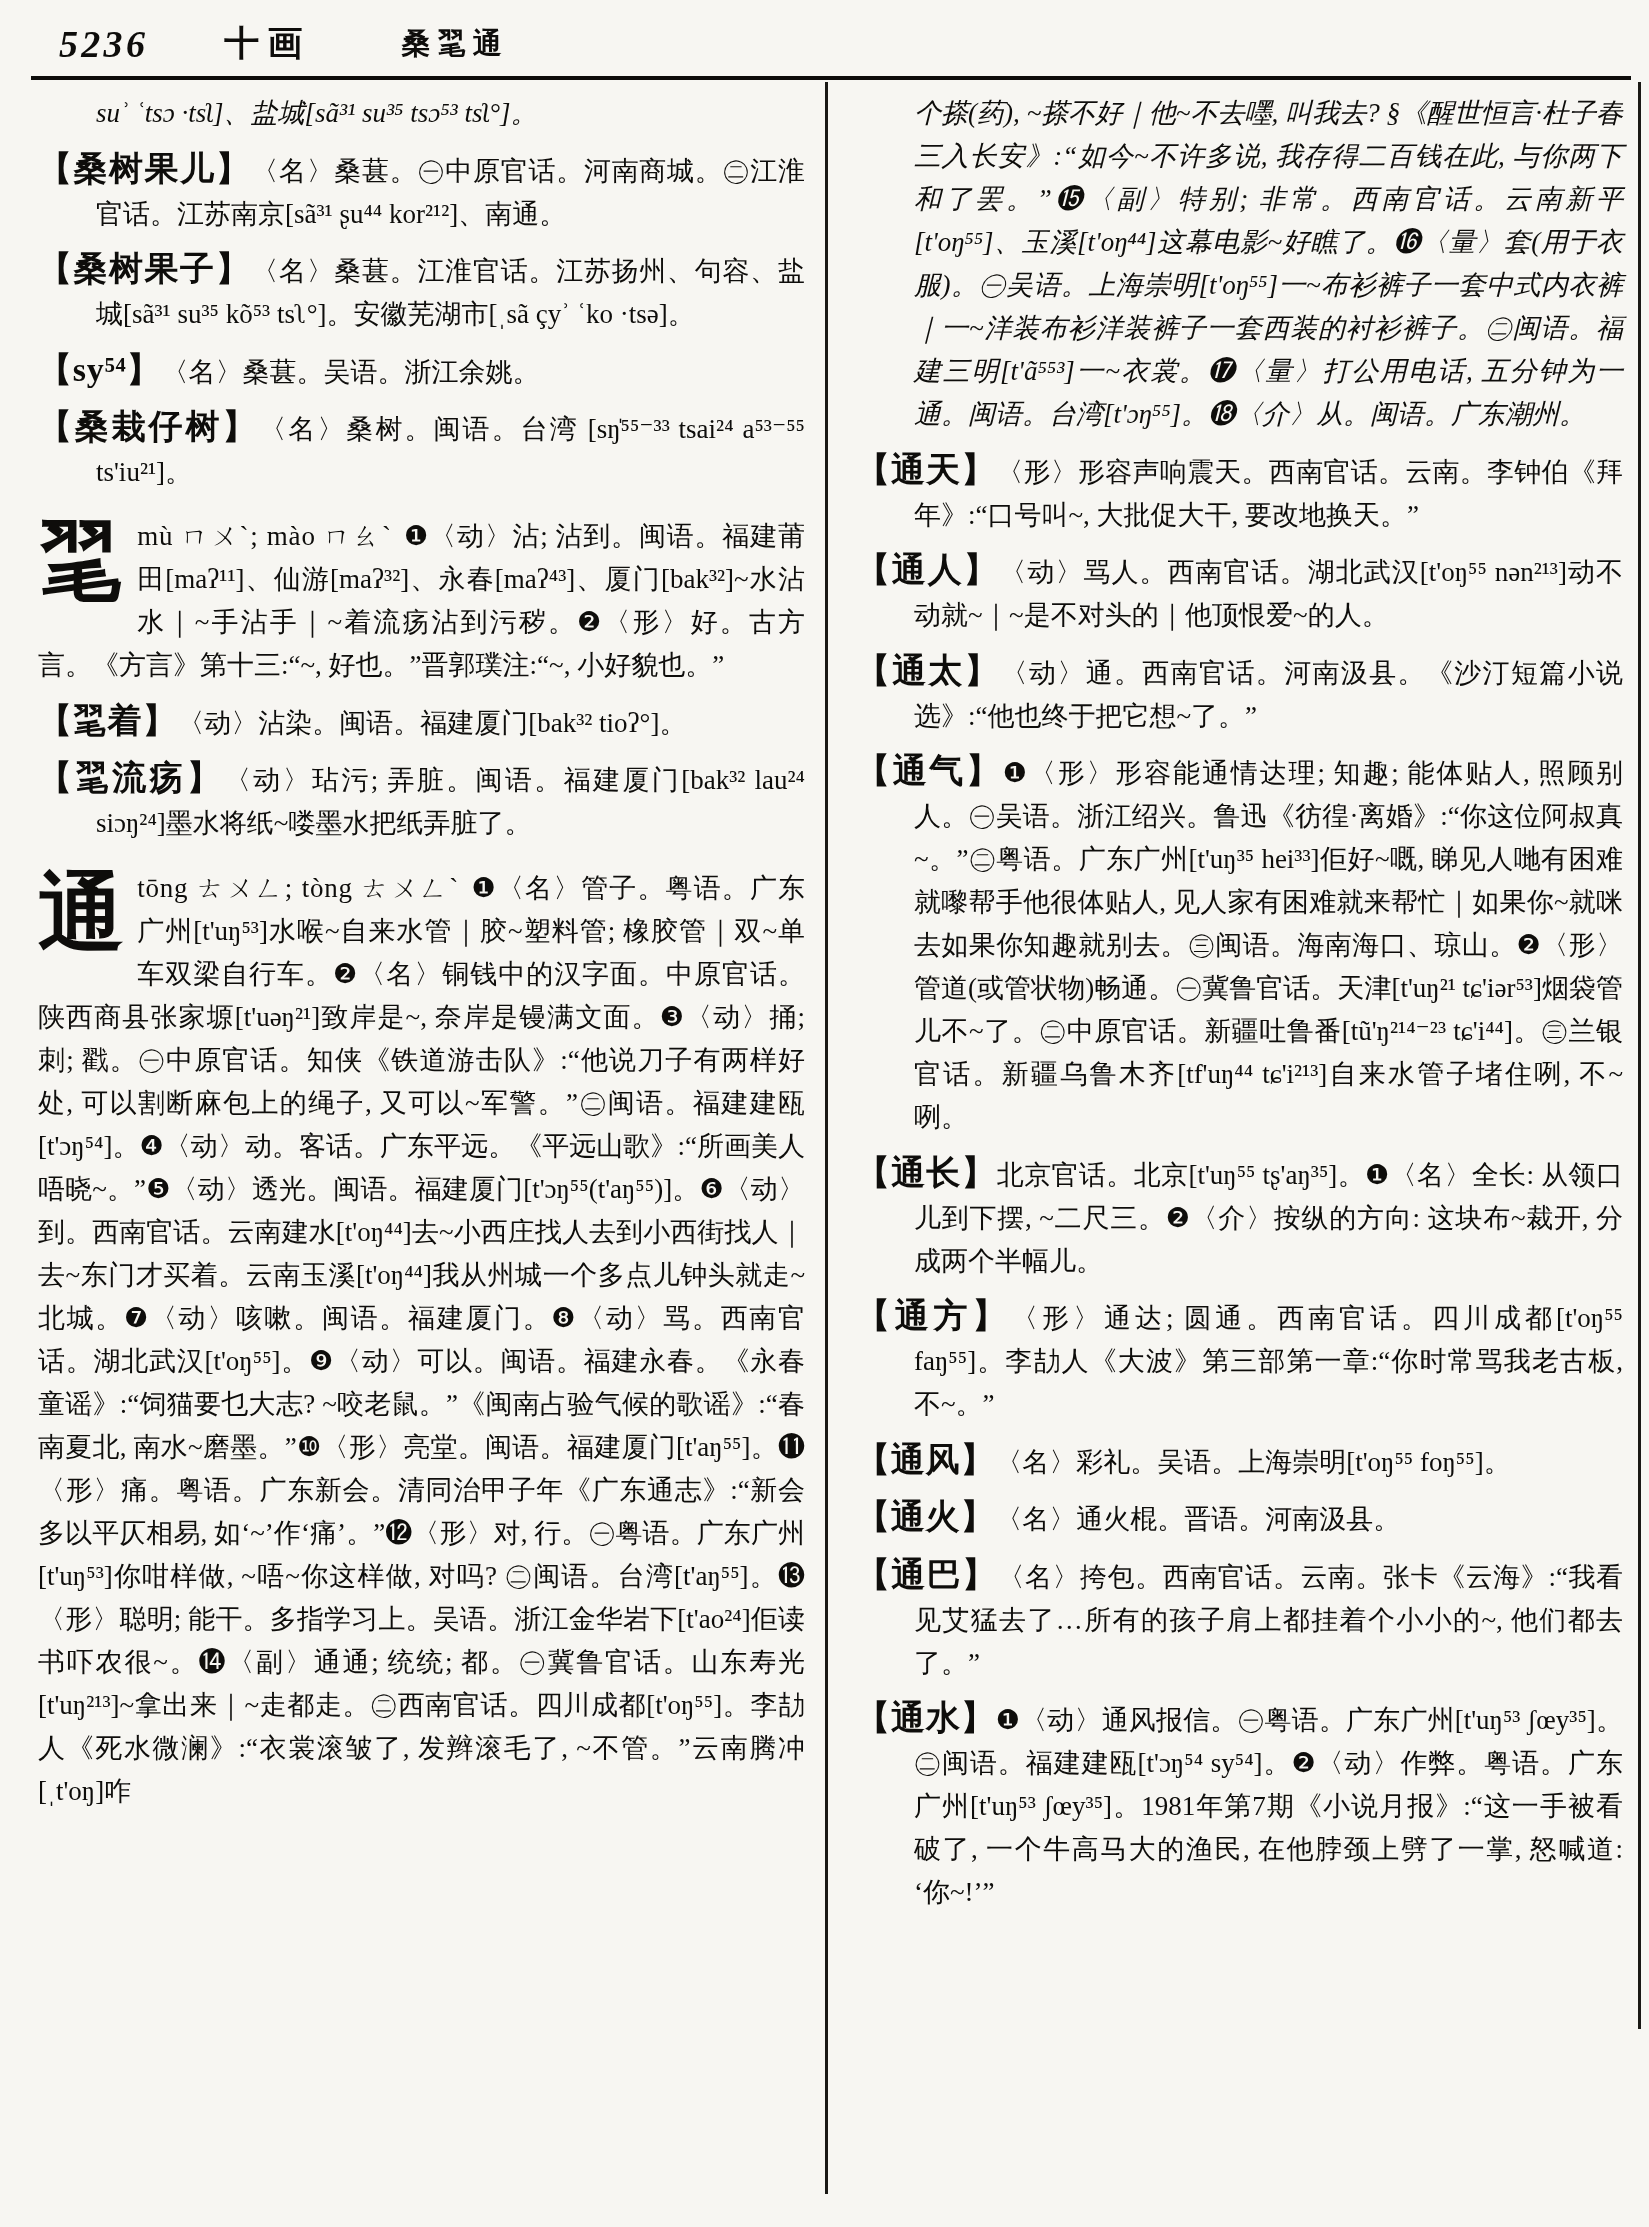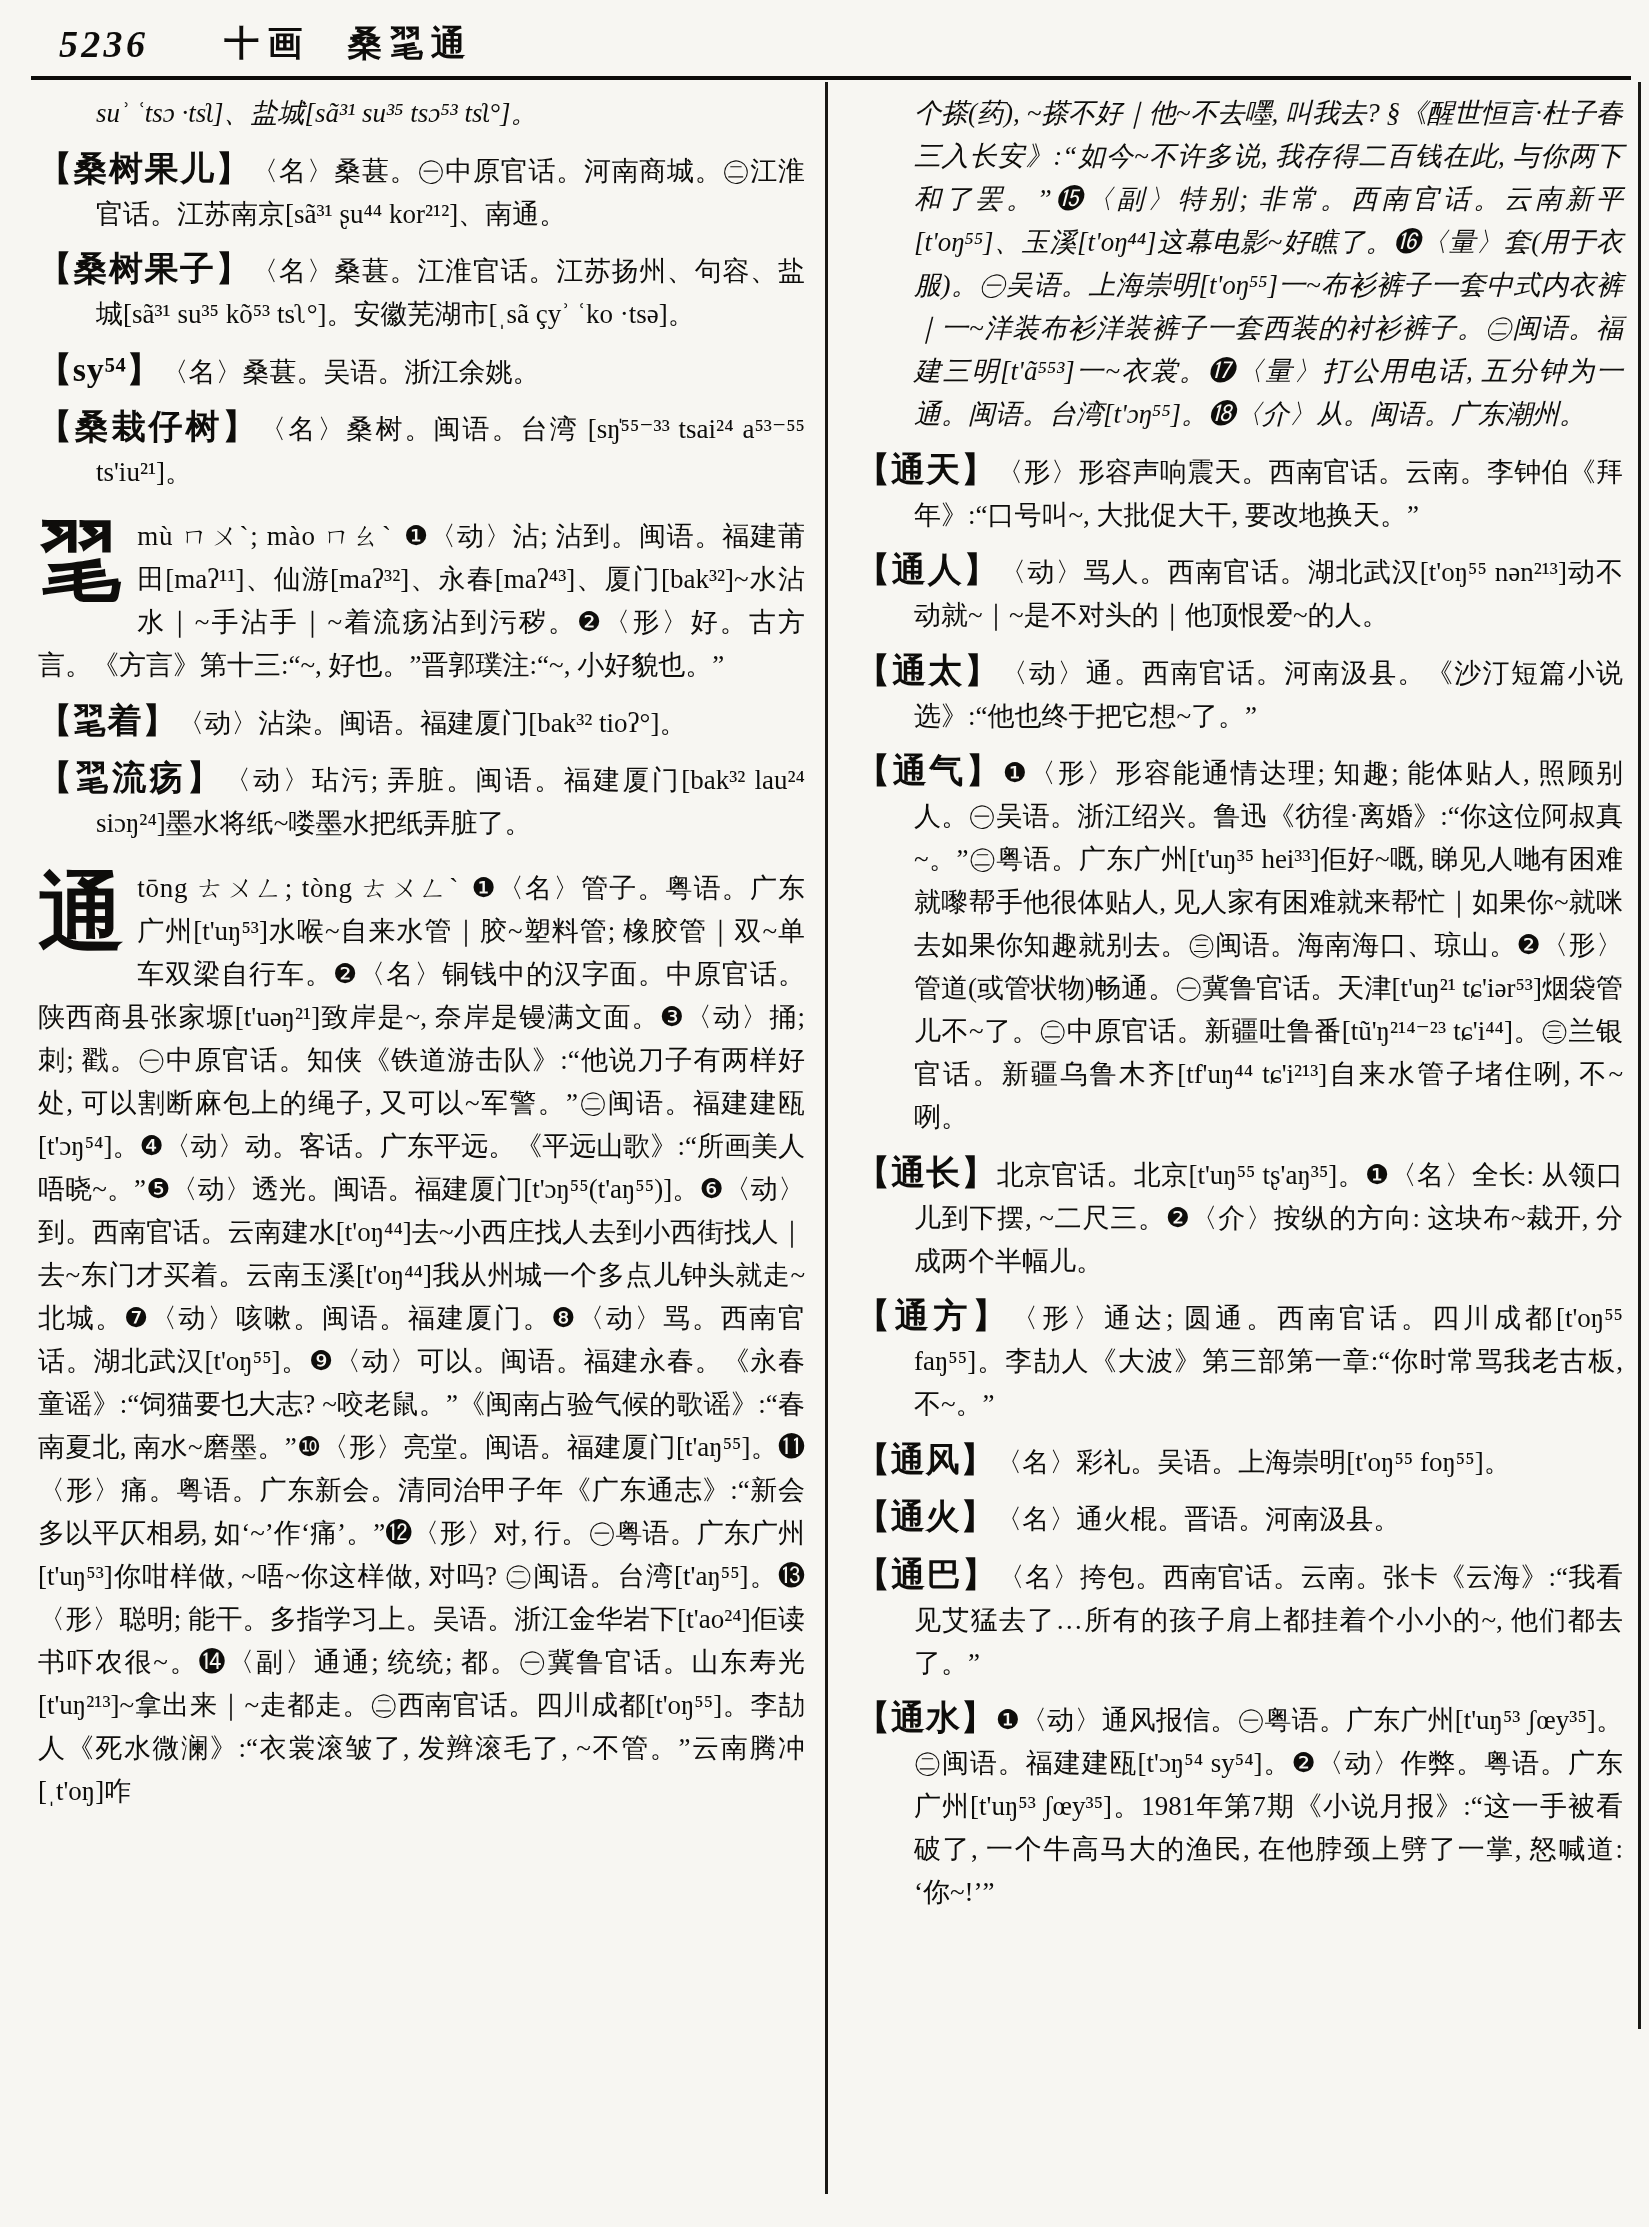--- a/index.html
+++ b/index.html
@@ -13,21 +13,21 @@
   }
   .page{position:absolute;inset:0;}
   
   .header{
     position:absolute;top:20px;left:59px;right:33px;
     display:flex;align-items:center;
     font-weight:bold;
   }
   .pageno{font-size:38px;letter-spacing:3.3px;font-style:italic;}
   .strokes{font-size:35px;margin-left:76px;letter-spacing:8.2px;}
-  .range{font-size:35px;margin-left:37px;letter-spacing:6.6px;}
+  .range{font-size:29px;margin-left:91px;letter-spacing:6.6px;}
   .toprule{
     position:absolute;top:76px;left:31px;width:1600px;height:4.1px;
     background:#0e0d0b;
   }
   
   .columns{
     position:absolute;top:92px;left:38px;width:1592px;bottom:0;
   }
   .col{
     position:absolute;top:0;width:767px;

